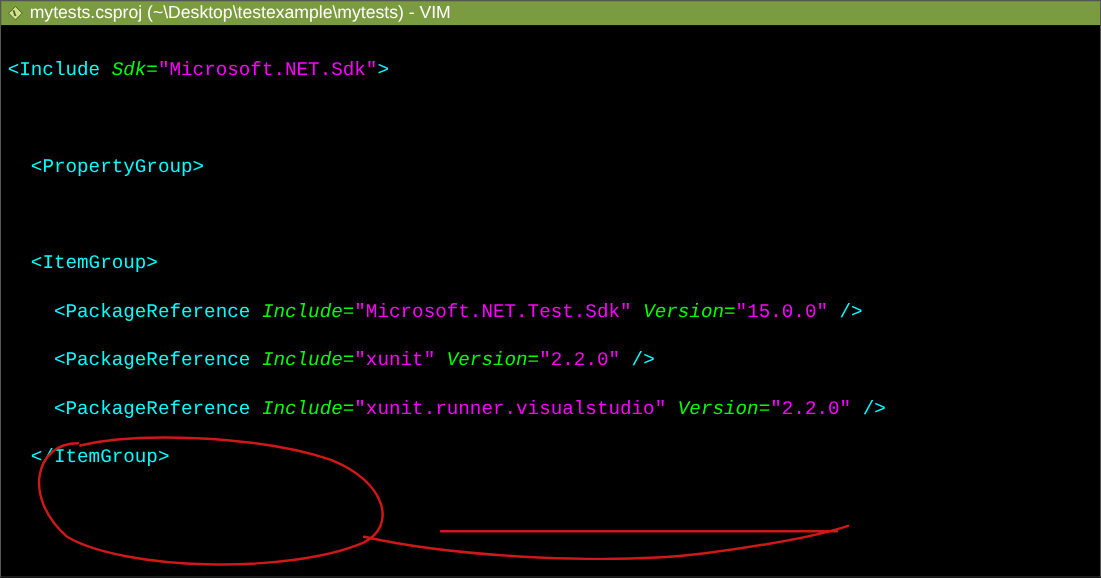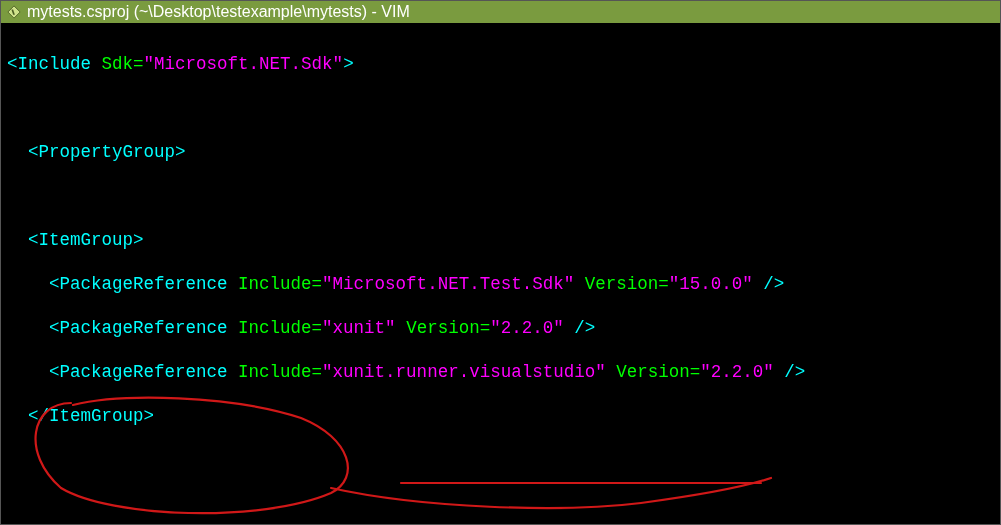--- a/index.html
+++ b/index.html
@@ -45,21 +45,21 @@
     font-size: 17.5px;
     line-height: 22px;
     padding: 8px 6px 6px 6px;
     white-space: pre;
     overflow: hidden;
   }
   .editor .line { white-space: pre; }
 
   
   .tag   { color: #00ffff; }             
-  .attr  { color: #00ff00; }             
+  .attr  { color: #00ff00; font-style: italic; }             
   .str   { color: #ff00ff; }
 
   
   .annotation {
     position: absolute;
     pointer-events: none;
   }
   .annotation svg { position: absolute; }
 </style>
 </head>

